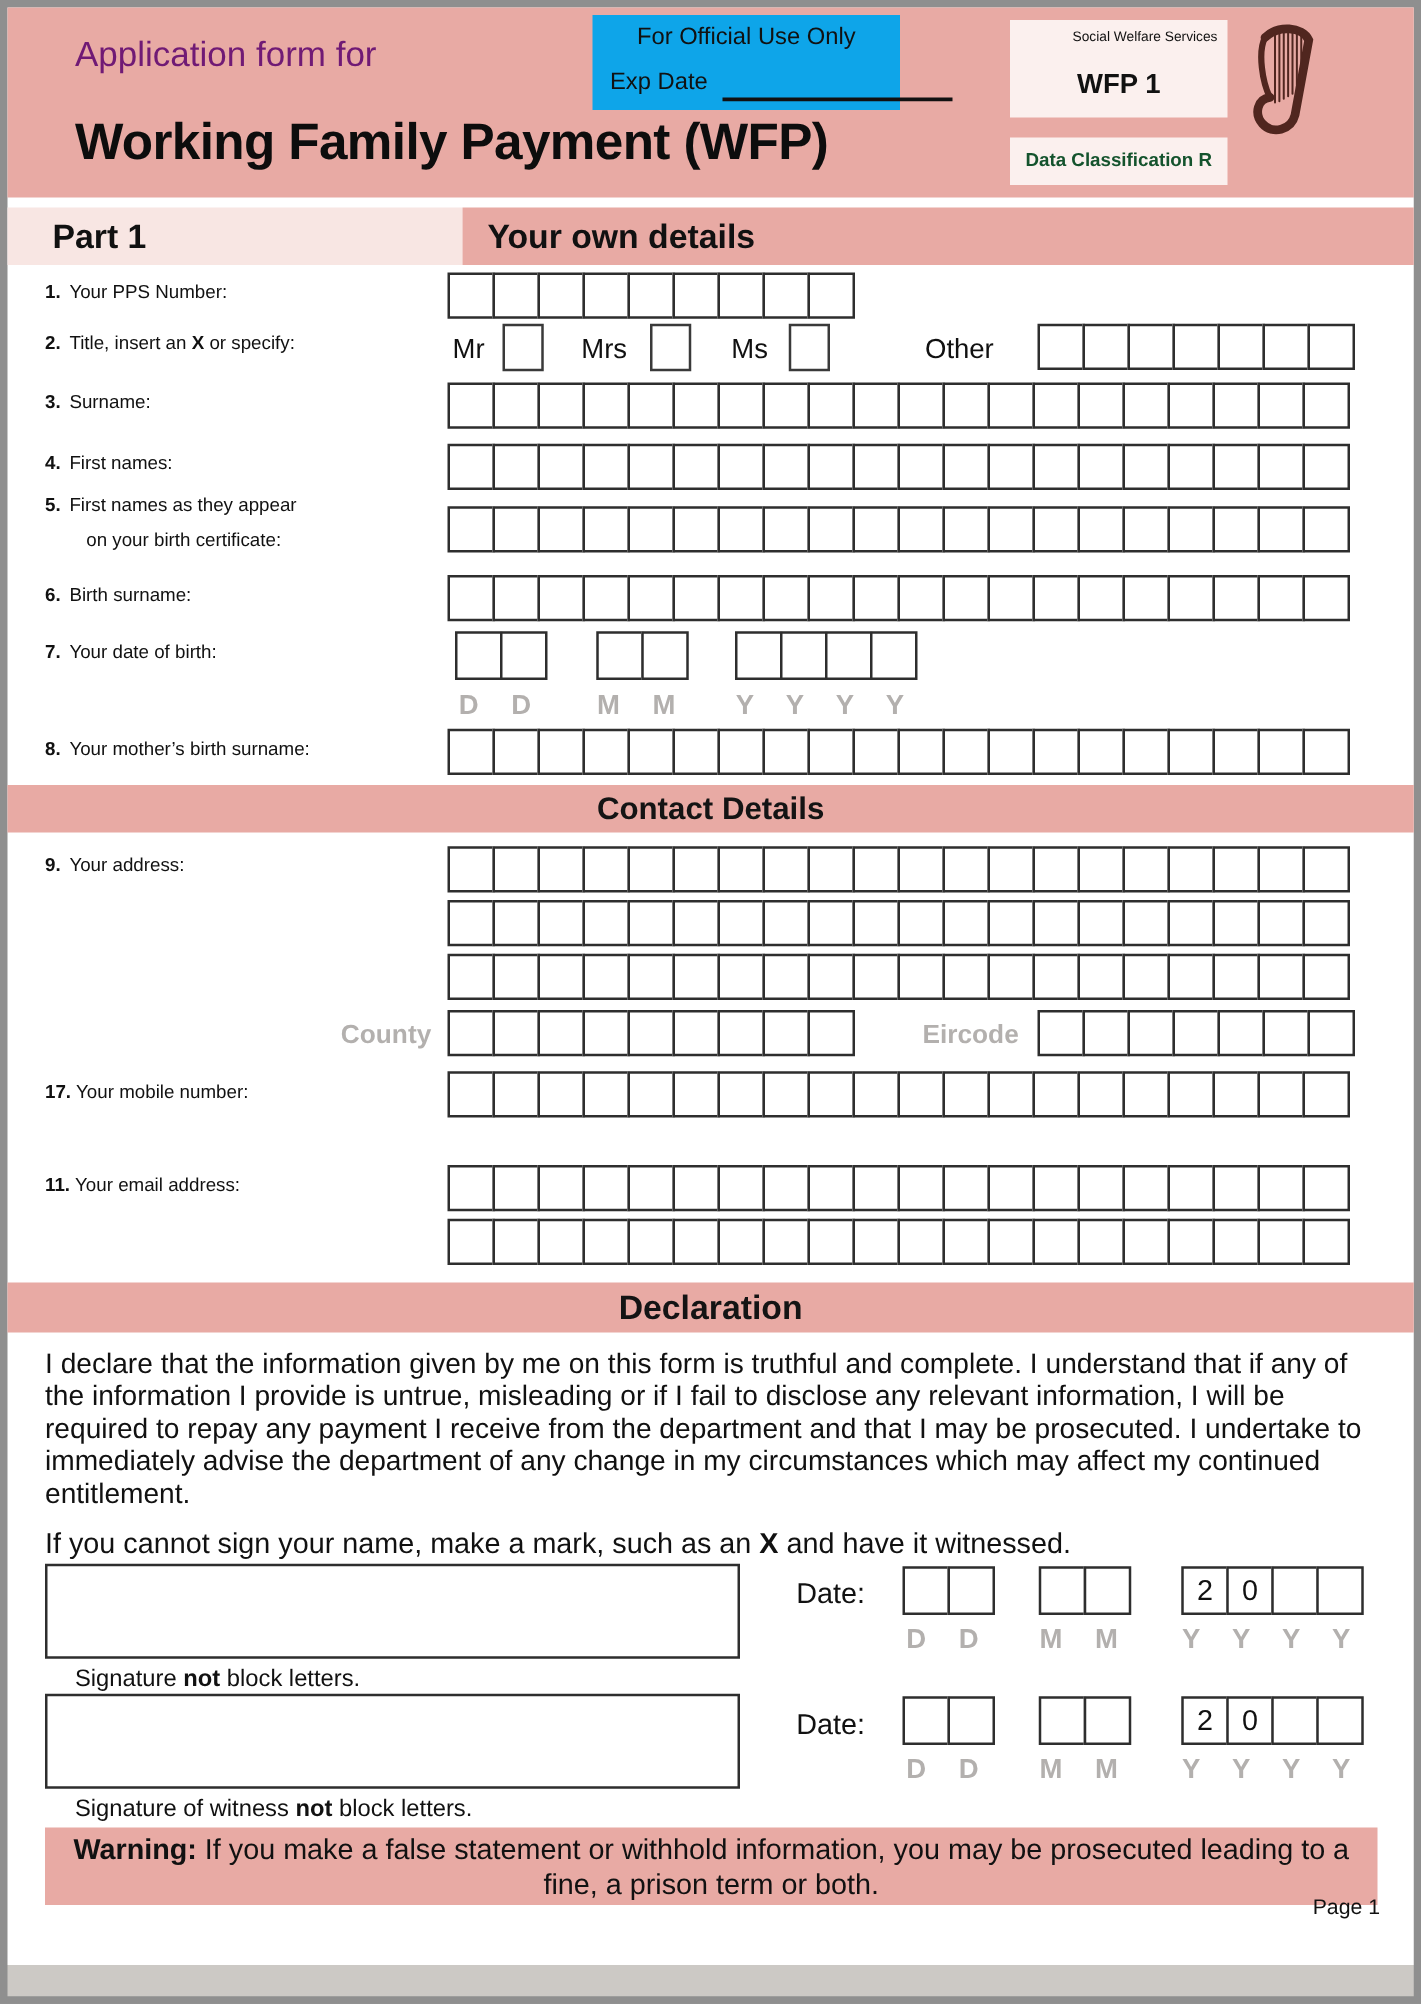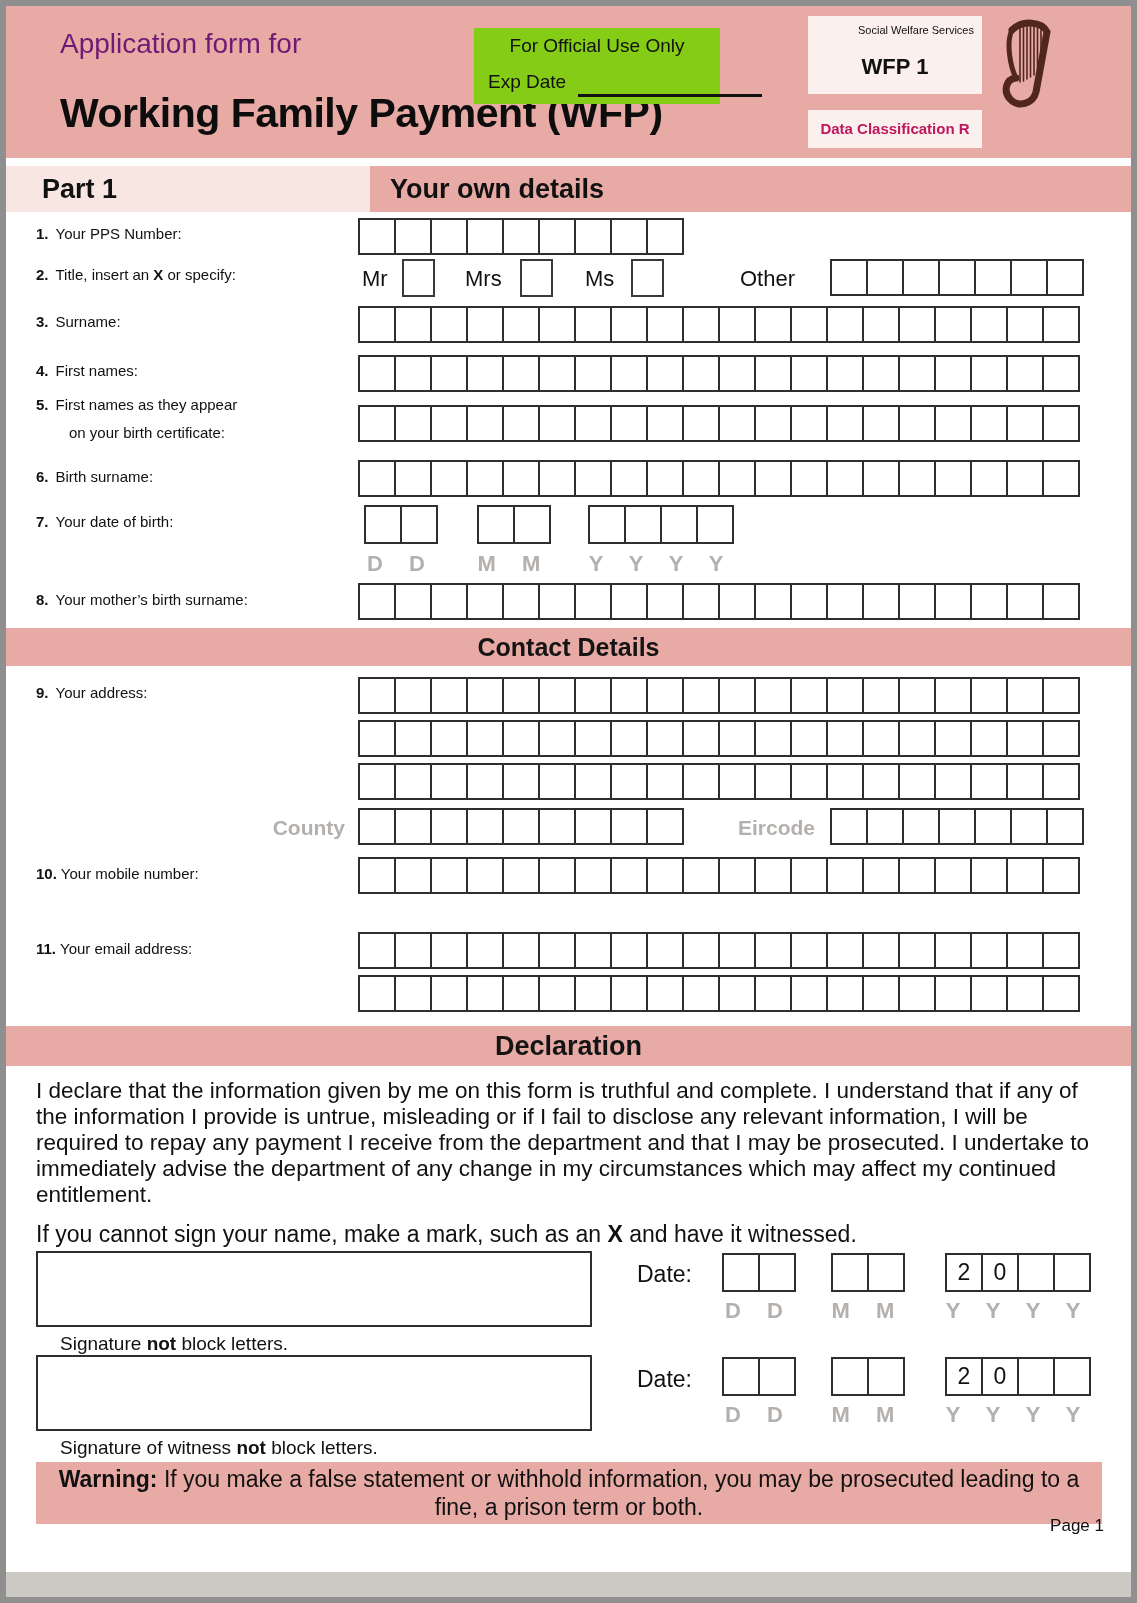--- a/index.html
+++ b/index.html
@@ -3,29 +3,29 @@
 <meta charset="utf-8">
 <style>
   html,body { margin:0; padding:0; background:#8f8f8f; font-family:"Liberation Sans", sans-serif; }
   .page { position:relative; width:1137px; height:1603px; background:#8f8f8f; overflow:hidden; }
   .sheet { position:absolute; left:6px; top:6px; width:1125px; height:1566px; background:#ffffff; }
 
   
   .hdr { position:absolute; left:6px; top:6px; width:1125px; height:152px; background:#e8aaa4; }
   .hdr-intro { position:absolute; left:54px; top:22px; font-size:28px; color:#701a75; }
   .hdr-title { position:absolute; left:54px; top:84px; font-size:41px; font-weight:bold; color:#0d0d0d; letter-spacing:-0.5px; }
-  .official-box { position:absolute; left:468px; top:22px; width:246px; height:76px; background:#84cc16; }
+  .official-box { position:absolute; left:468px; top:6px; width:246px; height:76px; background:#0ea5e9; }
   .official-title { position:absolute; left:0; top:7px; width:100%; text-align:center; font-size:19px; color:#111; }
   .exp-label { position:absolute; left:14px; top:43px; font-size:19px; color:#111; }
   .exp-line { position:absolute; left:104px; top:44px; width:184px; height:22px; border-bottom:3px solid #111; }
   .sws-box { position:absolute; left:802px; top:10px; width:174px; height:78px; background:#fbf0ee; }
   .sws-line1 { position:absolute; left:0; top:8px; width:100%; text-align:center; font-size:11px; color:#111;margin-left:21px; }
   .sws-line2 { position:absolute; left:0; top:38px; width:100%; text-align:center; font-size:22px; font-weight:bold; color:#111; }
   .class-box { position:absolute; left:802px; top:104px; width:174px; height:38px; background:#fbf0ee; }
-  .class-text { width:100%; line-height:38px; text-align:center; font-size:15px; font-weight:bold; color:#be185d; }
+  .class-text { width:100%; line-height:38px; text-align:center; font-size:15px; font-weight:bold; color:#14532d; }
   .harp { position:absolute; left:990px; top:12px; }
 
   
   .p1-left  { position:absolute; left:6px;  top:166px; width:364px; height:46px; background:#f8e6e3; }
   .p1-right { position:absolute; left:370px; top:166px; width:761px; height:46px; background:#e8aaa4; }
   .p1-label { position:absolute; left:36px; top:0; line-height:46px; font-size:27px; font-weight:bold; color:#111; }
   .p1-title { position:absolute; left:20px; top:0; line-height:46px; font-size:27px; font-weight:bold; color:#111; }
 
   .flabel { position:absolute; left:36px; font-size:15px; color:#111; white-space:nowrap; }
   .num { font-weight:bold; margin-right:7px; }
@@ -383,21 +383,21 @@
       <div class="cell"></div>
       <div class="cell"></div>
       <div class="cell"></div>
       <div class="cell"></div>
       <div class="cell"></div>
       <div class="cell"></div>
       <div class="cell"></div>
     </div>
 
   <div class="flabel" style="top:865px;">
-    <span class="num" style="margin-right:4px;">10.</span><span>Your mobile number:</span>
+    <span class="num" style="margin-right:4px;">17.</span><span>Your mobile number:</span>
   </div>
   <div class="grid" style="left:358px; top:857px;">
       <div class="cell"></div>
       <div class="cell"></div>
       <div class="cell"></div>
       <div class="cell"></div>
       <div class="cell"></div>
       <div class="cell"></div>
       <div class="cell"></div>
       <div class="cell"></div>

